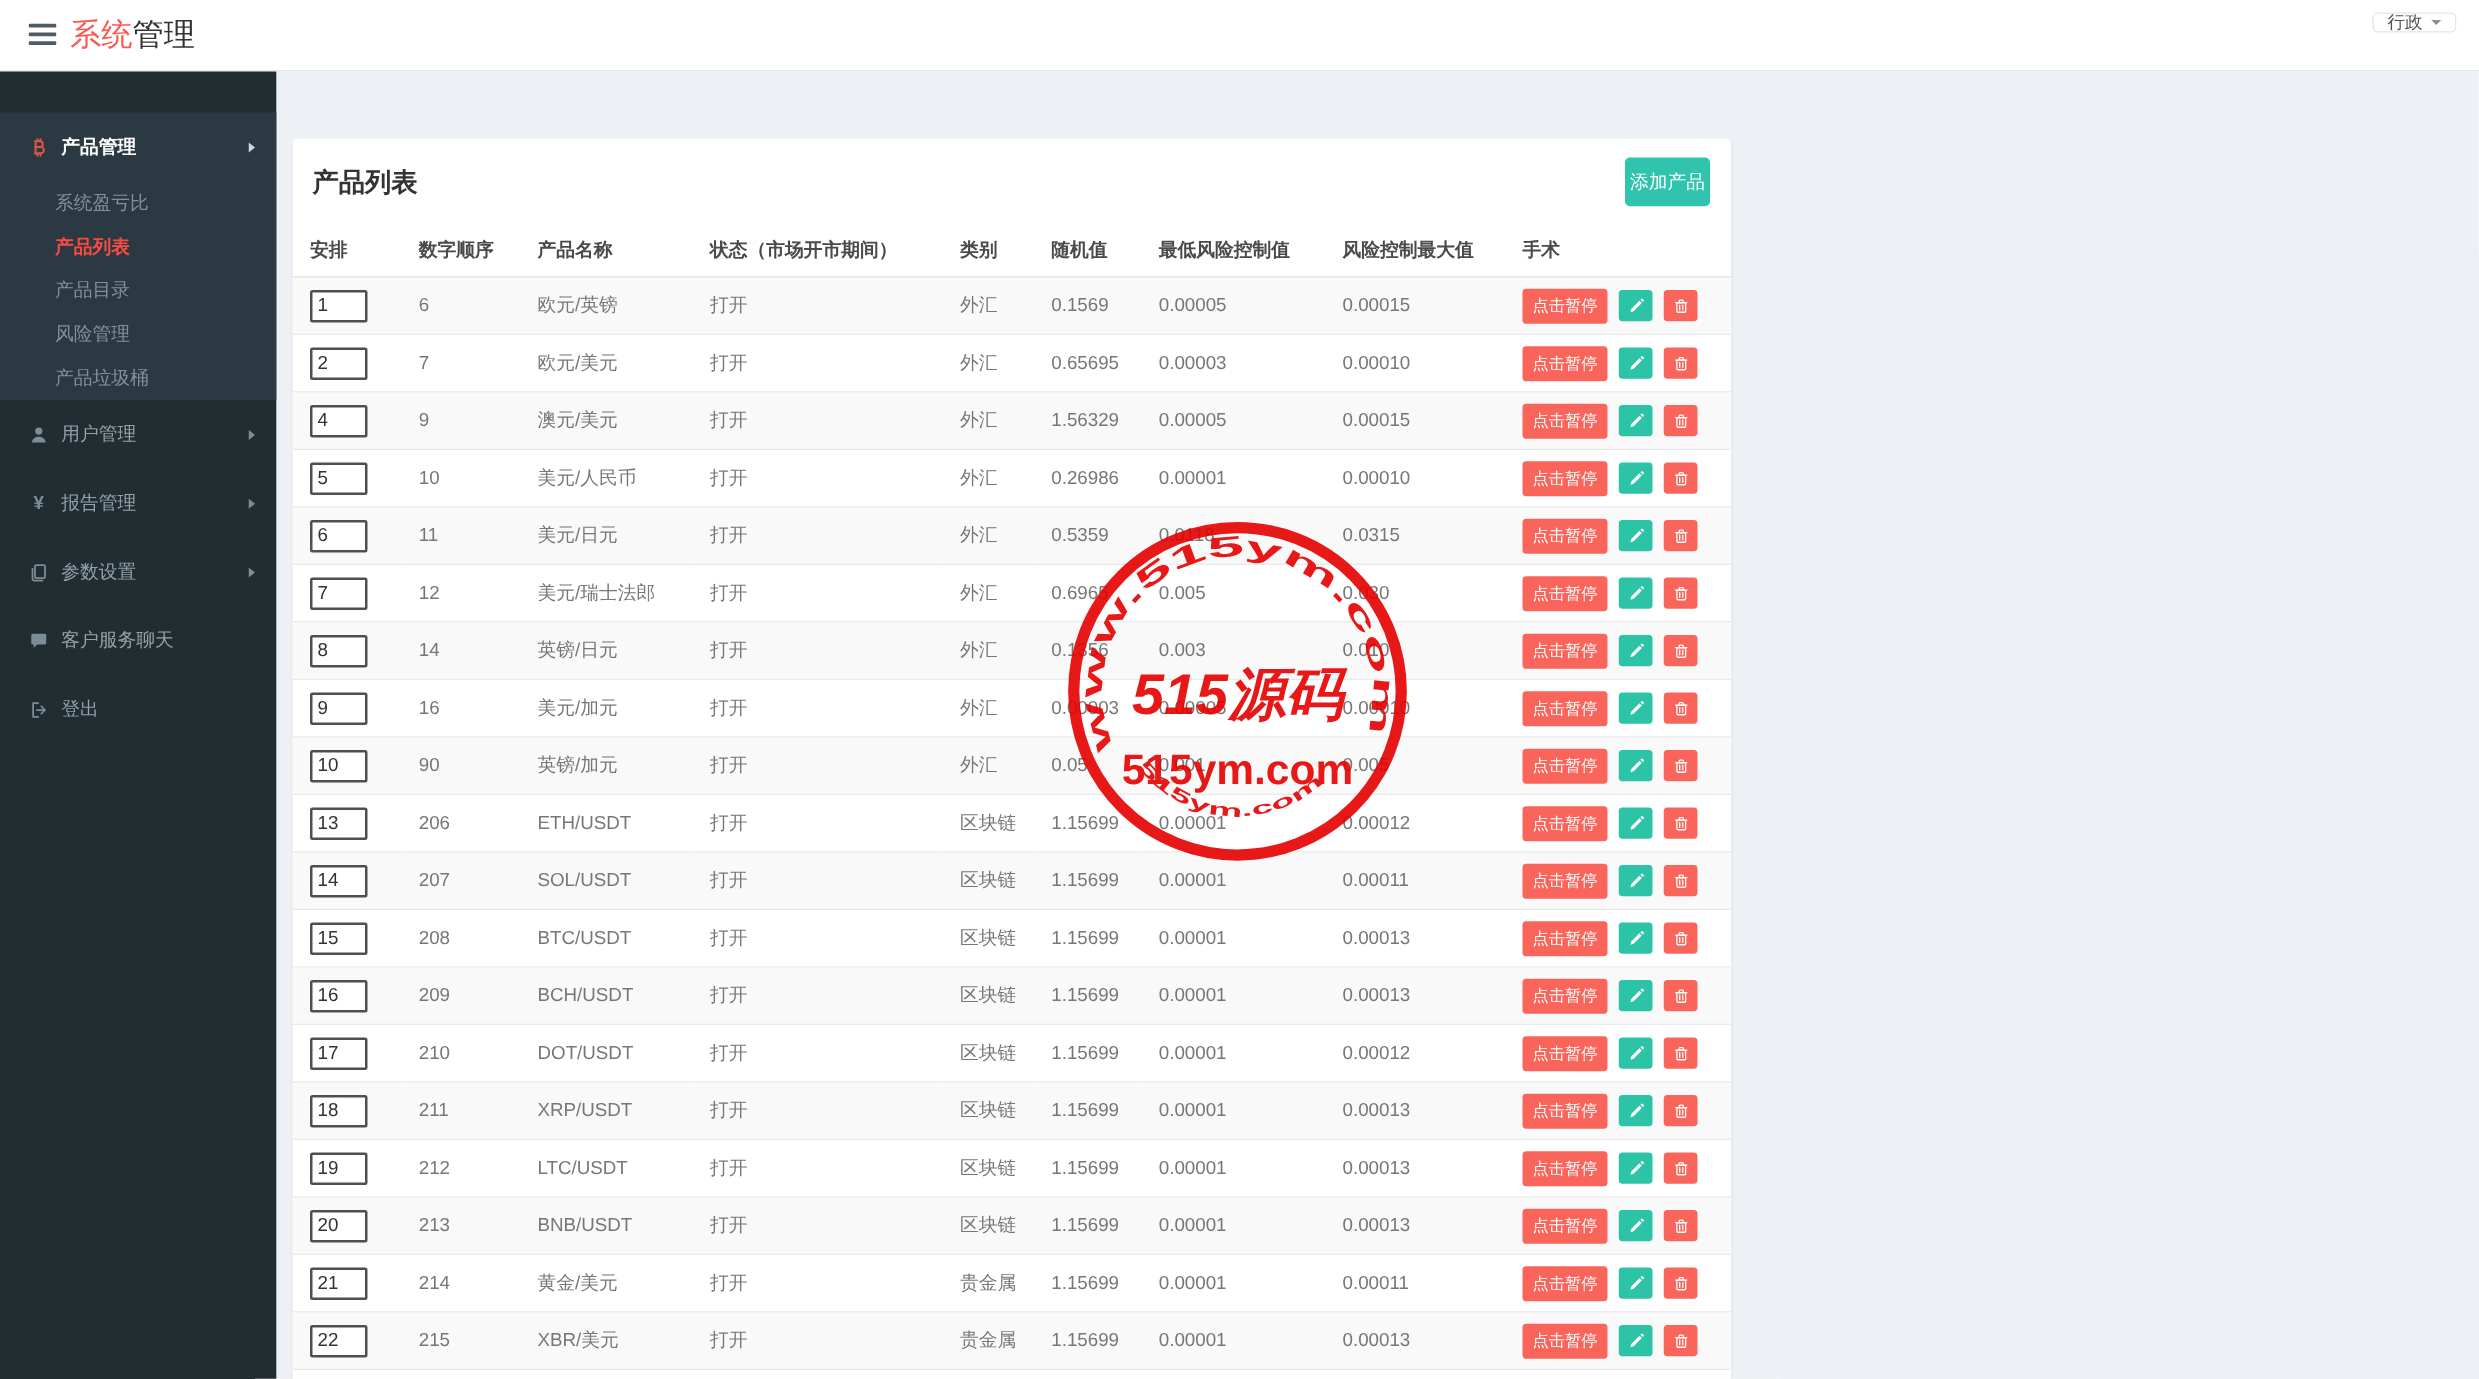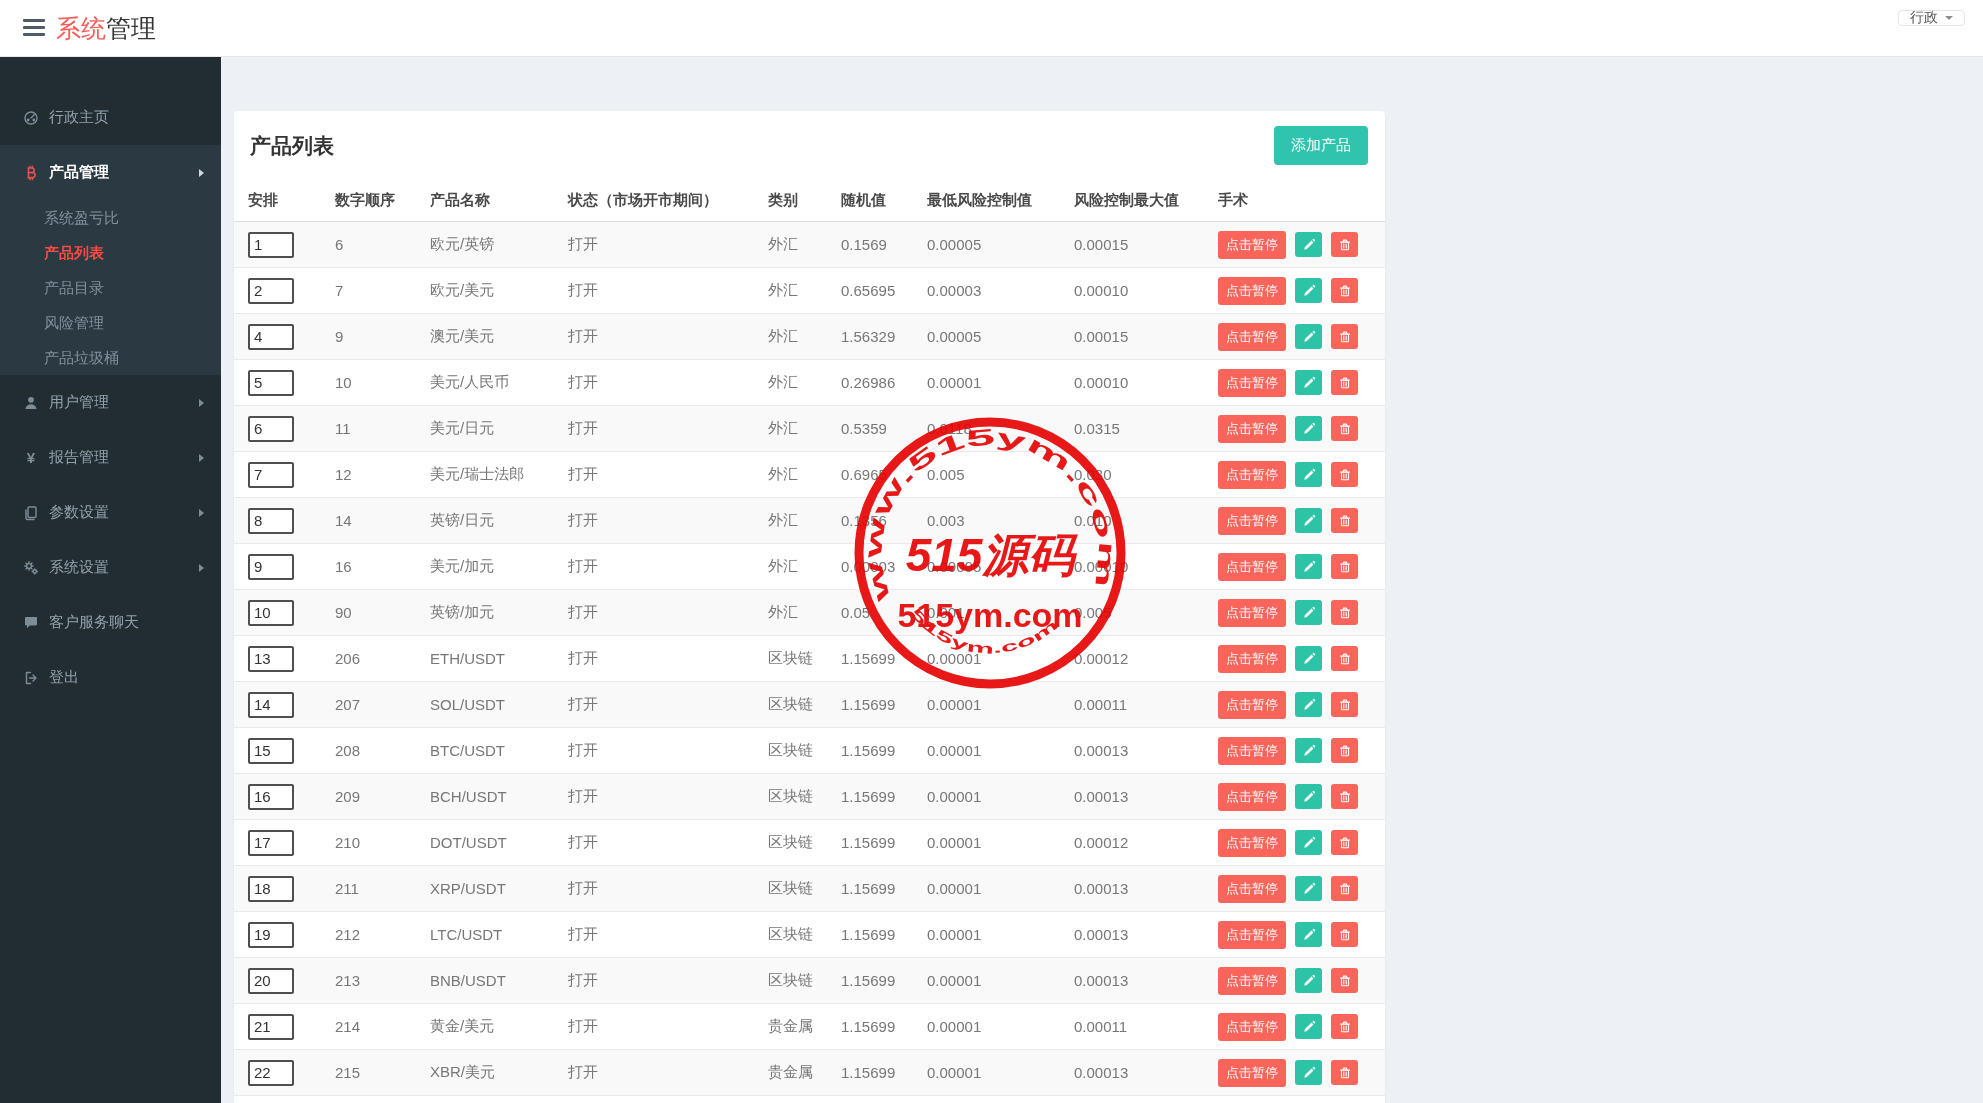--- a/index.html
+++ b/index.html
@@ -38,21 +38,21 @@
                    font-size:15px; cursor:pointer; }
   .side-sub-item.active { color:#fb4a42; font-weight:bold; }
   svg.ic { stroke:currentColor; fill:none; stroke-width:1.4; stroke-linecap:round; stroke-linejoin:round; }
 
   
   .main { position:fixed; top:57px; left:221px; right:0; bottom:0; background:#edf0f5; overflow:hidden; }
   .panel { margin:54px 0 0 13px; width:1151px; min-height:1100px; background:#fff;
            border-radius:4px; box-shadow:0 1px 2px rgba(0,0,0,.08); }
   .panel-head { display:flex; justify-content:space-between; align-items:center; padding:15px 17px 15px 16px; }
   .panel-title { font-size:21px; color:#333; }
-  .btn-add { background:#30c4ae; color:#fff; border:none; border-radius:4px; padding:10px 17px;
+  .btn-add { background:#30c4ae; color:#fff; border:none; border-radius:4px; padding:10px 4px;
              font-size:15px; cursor:pointer; }
 
   table { width:100%; border-collapse:collapse; table-layout:fixed; font-size:15px; }
   col.c1{width:87px} col.c2{width:95px} col.c3{width:138px} col.c4{width:200px}
   col.c5{width:73px} col.c6{width:86px} col.c7{width:147px} col.c8{width:144px}
   th { text-align:left; padding:11px 0 11px 14px; color:#4a4a4a; font-weight:bold;
        border-bottom:1px solid #dedede; font-size:15px; white-space:nowrap;margin-left:28px; }
   td { padding:0 0 0 14px; height:46px; color:#777; border-bottom:1px solid #e9e9e9; white-space:nowrap; }
   tbody tr:nth-child(odd) { background:#f9f9f9; }
   .arrange-input { width:46px; height:26px; border:2px solid #4f4f4f; border-radius:2px;
@@ -82,31 +82,20 @@
   <div class="brand">
     <span class="accent">系统</span><span>管理</span>
   </div>
   <div class="user-btn">
     <span>行政</span>
     <span class="caret-down"></span>
   </div>
 </header>
 
 <nav class="sidebar">
-  <div class="side-item">
-    <span class="sicon">
-      <svg class="ic" width="16" height="16" viewBox="0 0 16 16">
-          <circle cx="8" cy="8" r="6"></circle>
-          <path d="M8 8l3.2-3.2"></path>
-          <circle cx="5.2" cy="10" r="0.7" fill="currentColor"></circle>
-          <circle cx="10.8" cy="10" r="0.7" fill="currentColor"></circle>
-        </svg>
-    </span>
-    <span class="label">行政主页</span>
-  </div>
 
   <div class="side-group">
     <div class="side-item parent">
       <span class="sicon">
         <svg class="ic" width="16" height="16" viewBox="0 0 16 16" style="stroke-width:1.6">
             <path d="M5.5 3v10M5 3h3.9a2.3 2.3 0 010 4.6H5M5 7.6h4.6a2.5 2.5 0 010 5H5M7 1.4V3M9.4 1.4V3M7 13v1.6M9.4 13v1.6"></path>
           </svg>
       </span>
       <span class="label">产品管理</span>
       <span class="caret-r" style="border-left-color:#cfd8dd"></span>
@@ -143,32 +132,20 @@
     <span class="sicon">
       <svg class="ic" width="16" height="16" viewBox="0 0 16 16">
           <rect x="5" y="2" width="8" height="10.5" rx="1"></rect>
           <path d="M3 5v8a1.5 1.5 0 001.5 1.5H11"></path>
         </svg>
     </span>
     <span class="label">参数设置</span>
     <span class="caret-r"></span>
   </div>
 
-  <div class="side-item">
-    <span class="sicon">
-      <svg class="ic" width="16" height="16" viewBox="0 0 16 16">
-          <circle cx="6" cy="6" r="2.4"></circle>
-          <path d="M6 1.8v1.2M6 9v1.2M1.8 6H3M9 6h1.2M3 3l.9.9M8.1 8.1l.9.9M9 3l-.9.9M3.9 8.1L3 9"></path>
-          <circle cx="11.8" cy="11.5" r="1.7"></circle>
-          <path d="M11.8 8.9v.9M11.8 13.2v.9M9.2 11.5h.9M13.5 11.5h.9"></path>
-        </svg>
-    </span>
-    <span class="label">系统设置</span>
-    <span class="caret-r"></span>
-  </div>
 
   <div class="side-item">
     <span class="sicon">
       <svg width="16" height="16" viewBox="0 0 16 16" fill="currentColor">
           <path d="M2 3.2C2 2.5 2.5 2 3.2 2h9.6c.7 0 1.2.5 1.2 1.2v6.1c0 .7-.5 1.2-1.2 1.2H6.8L4 13.2v-2.7H3.2C2.5 10.5 2 10 2 9.3z"></path>
         </svg>
     </span>
     <span class="label">客户服务聊天</span>
   </div>
 

